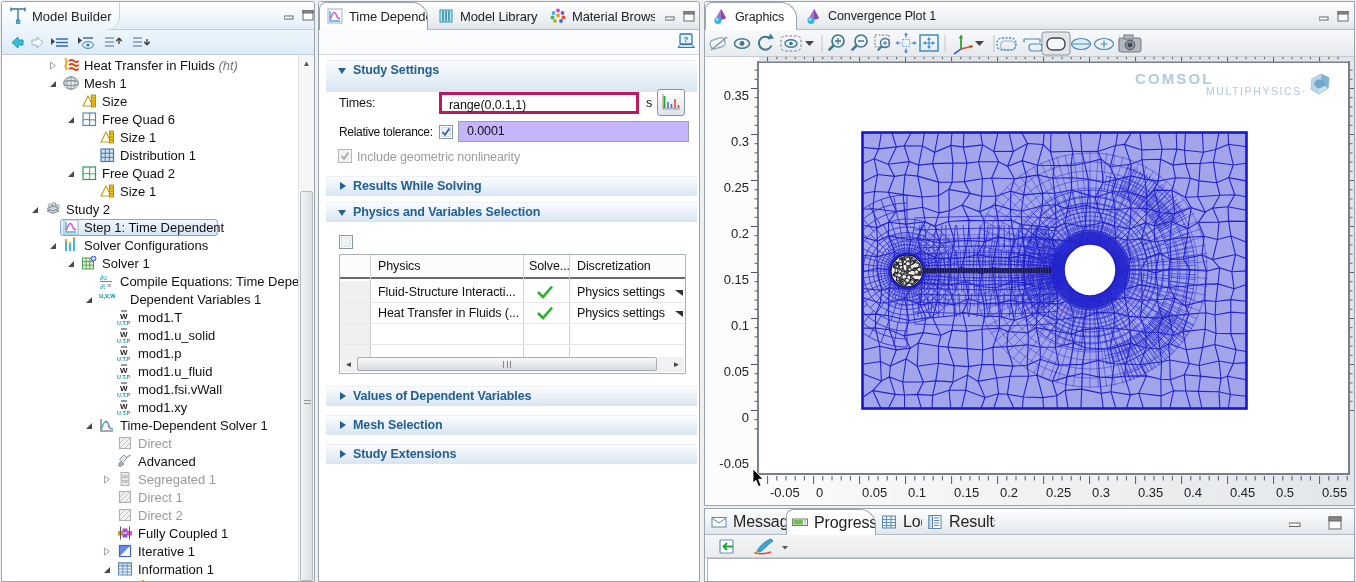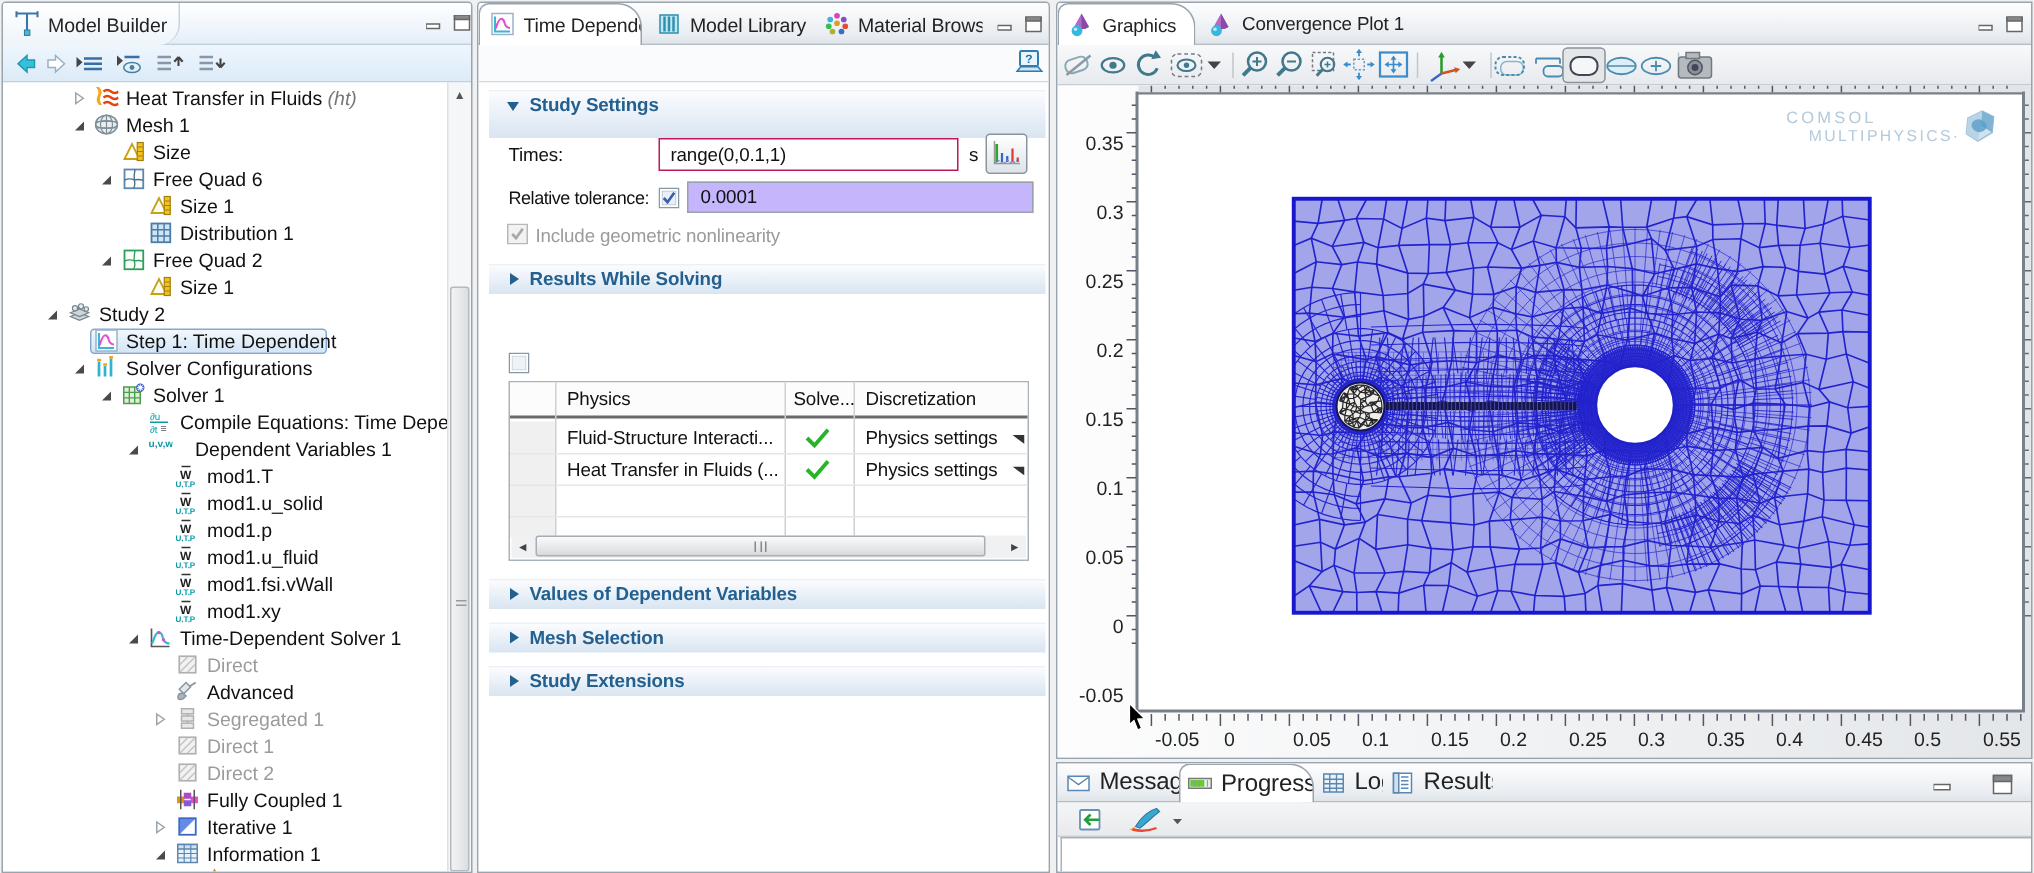--- a/index.html
+++ b/index.html
@@ -355,21 +355,21 @@
     <rect x="3" y="1" width="12" height="10" rx="1" fill="#eaf4fb" stroke="#2e7cb0" stroke-width="1.3"></rect>
     <text x="9" y="9" font-size="8" fill="#1b6fa8" text-anchor="middle" font-weight="bold">?</text>
     <path d="M1 14.5 L3.5 11.5 H15 L17.5 14.5 Z" fill="#cfe3f2" stroke="#2e7cb0"></path>
     </svg>
   <div id="settings" style="position:absolute;left:0;top:53px;right:0;bottom:0;background:#fff;font-size:12.5px;letter-spacing:-0.1px;">
       <div style="position:absolute;left:7px;top:5px;width:371px;height:32px;background:linear-gradient(#fbfcfe,#e4edf6 65%,#d9e5f1);border-top:1px solid #edf1f5;">
         <span style="position:absolute;left:12px;top:7px;width:0;height:0;border-left:4.5px solid transparent;border-right:4.5px solid transparent;border-top:6px solid #23608f;"></span>
         <span style="position:absolute;left:27px;top:2px;font-weight:bold;color:#23608f;">Study Settings</span>
       </div>
       <div style="position:absolute;left:20px;top:41px;">Times:</div>
-      <div style="position:absolute;left:120px;top:37px;width:200px;height:22px;border:1px solid #be185d;background:#fff;line-height:20px;padding-left:7px;">range(0,0.1,1)</div>
+      <div style="position:absolute;left:120px;top:37px;width:200px;height:22px;border:3px solid #be185d;background:#fff;line-height:20px;padding-left:7px;">range(0,0.1,1)</div>
       <div style="position:absolute;left:327px;top:41px;">s</div>
       <div style="position:absolute;left:338px;top:34px;width:28px;height:27px;border:1px solid #8a949e;border-radius:3px;background:linear-gradient(#ffffff,#dde3e9);">
 <svg width="26" height="25" viewBox="0 0 26 25">
           <path d="M5 4v15h17" stroke="#999" stroke-width="1" fill="none"></path>
 <path d="M6.5 6 v12" stroke="#2ba82b" stroke-width="1.8"></path>
           <path d="M10 12 v6" stroke="#3a66c8" stroke-width="1.5"></path>
           <path d="M13.5 14 v4" stroke="#3a66c8" stroke-width="1.5"></path>
           <path d="M17 9 v9" stroke="#d8402a" stroke-width="1.5"></path>
           <path d="M20.5 15 v3" stroke="#d8402a" stroke-width="1.5"></path>
 <path d="M5 19 l3-2 3 2 3-2 3 2 3-2" stroke="#7788cc" stroke-width="0.8" fill="none" stroke-dasharray="1.5 1"></path>
@@ -382,20 +382,24 @@
       </svg>
       <div style="position:absolute;left:139px;top:66px;width:231px;height:21px;border:1px solid #98a2ac;background:#c4b5fd;line-height:19px;padding-left:8px;">0.0001</div>
       <svg style="position:absolute;left:19px;top:94px" width="14" height="14" viewBox="0 0 14 14">
 <rect x="0.5" y="0.5" width="13" height="13" fill="#f2f2f2" stroke="#b8b8b8"></rect>
 <path d="M3.5 7 L6 9.8 L10.5 3.5" stroke="#a8a8a8" stroke-width="1.8" fill="none"></path>
       </svg>
       <div style="position:absolute;left:38px;top:95px;color:#9b9b9b;">Include geometric nonlinearity</div>
       <div style="position:absolute;left:7px;top:121px;width:371px;height:20px;background:linear-gradient(#fbfcfe,#e4edf6 65%,#d9e5f1);border-top:1px solid #edf1f5;">
         <span style="position:absolute;left:14px;top:5px;width:0;height:0;border-top:4.5px solid transparent;border-bottom:4.5px solid transparent;border-left:6px solid #23608f;"></span>
         <span style="position:absolute;left:27px;top:2px;font-weight:bold;color:#23608f;">Results While Solving</span>
+      </div>
+      <div style="position:absolute;left:7px;top:147px;width:371px;height:20px;background:linear-gradient(#fbfcfe,#e4edf6 65%,#d9e5f1);border-top:1px solid #edf1f5;">
+        <span style="position:absolute;left:12px;top:7px;width:0;height:0;border-left:4.5px solid transparent;border-right:4.5px solid transparent;border-top:6px solid #23608f;"></span>
+        <span style="position:absolute;left:27px;top:2px;font-weight:bold;color:#23608f;">Physics and Variables Selection</span>
       </div>
       <svg style="position:absolute;left:20px;top:180px" width="14" height="14" viewBox="0 0 14 14">
 <rect x="0.5" y="0.5" width="13" height="13" fill="#fff" stroke="#8a97a5"></rect>
         <rect x="2.5" y="2.5" width="9" height="9" fill="#eef3f8" stroke="#c8d4e0" stroke-width="0.6"></rect>
       </svg>
       <div style="position:absolute;left:20px;top:199px;width:347px;height:120px;border:1px solid #aab2ba;background:#fff;">
  <div style="position:absolute;left:0;top:0;right:0;height:24px;background:#fcfcfc;border-bottom:2px solid #6a6a6a;"></div>
  <div style="position:absolute;left:30px;top:0;width:1px;height:103px;background:#d0d0d0;"></div>
  <div style="position:absolute;left:183px;top:0;width:1px;height:103px;background:#d0d0d0;"></div>
  <div style="position:absolute;left:229px;top:0;width:1px;height:103px;background:#d0d0d0;"></div>
@@ -583,21 +587,21 @@
       <div style="position:absolute;left:203px;top:428px;font-size:13px;color:#222;">0.1</div>
       <div style="position:absolute;left:249px;top:428px;font-size:13px;color:#222;">0.15</div>
       <div style="position:absolute;left:295px;top:428px;font-size:13px;color:#222;">0.2</div>
       <div style="position:absolute;left:341px;top:428px;font-size:13px;color:#222;">0.25</div>
       <div style="position:absolute;left:387px;top:428px;font-size:13px;color:#222;">0.3</div>
       <div style="position:absolute;left:433px;top:428px;font-size:13px;color:#222;">0.35</div>
       <div style="position:absolute;left:479px;top:428px;font-size:13px;color:#222;">0.4</div>
       <div style="position:absolute;left:525px;top:428px;font-size:13px;color:#222;">0.45</div>
       <div style="position:absolute;left:571px;top:428px;font-size:13px;color:#222;">0.5</div>
       <div style="position:absolute;left:617px;top:428px;font-size:13px;color:#222;">0.55</div>
-      <div style="position:absolute;left:430px;top:17px;width:172px;text-align:center;color:#b3c9dc;font-size:11px;letter-spacing:2.1px;line-height:10px;">COMSOL</div>
+      <div style="position:absolute;left:430px;top:17px;width:172px;text-align:left;color:#b3c9dc;font-size:15px;letter-spacing:2.1px;line-height:10px;font-weight:bold;">COMSOL</div>
 <div style="position:absolute;left:400px;top:28px;width:202px;text-align:right;color:#b3c9dc;font-size:10.5px;letter-spacing:1.6px;">MULTIPHYSICS·</div>
 <svg style="position:absolute;left:604px;top:16px" width="22" height="23" viewBox="0 0 23 24">
 <path d="M3 6 L13 1 L21 5 L20 16 L10 22 L2 17 Z" fill="#cfe2ef" stroke="#9fc0d8"></path>
 <path d="M13 1 L21 5 L20 16 L12 11 Z" fill="#7fb3d4"></path>
         <path d="M3 6 L13 1 L12 11 L10 22 L2 17 Z" fill="#b8d4e6"></path>
 <path d="M7 8 q4 -3 8 1 q3 3 -1 6 q-4 2 -7 -1 q-3 -3 0 -6" fill="#5b9cc8" opacity="0.8"></path>
       </svg>
       <svg style="position:absolute;left:47px;top:411px" width="13" height="20" viewBox="0 0 13 20">
 <path d="M1 1 L11 11 L6.5 11.3 L9 17.5 L6.5 18.6 L4 12.3 L1 15 Z" fill="#000" stroke="#fff" stroke-width="0.8"></path>
       </svg>

